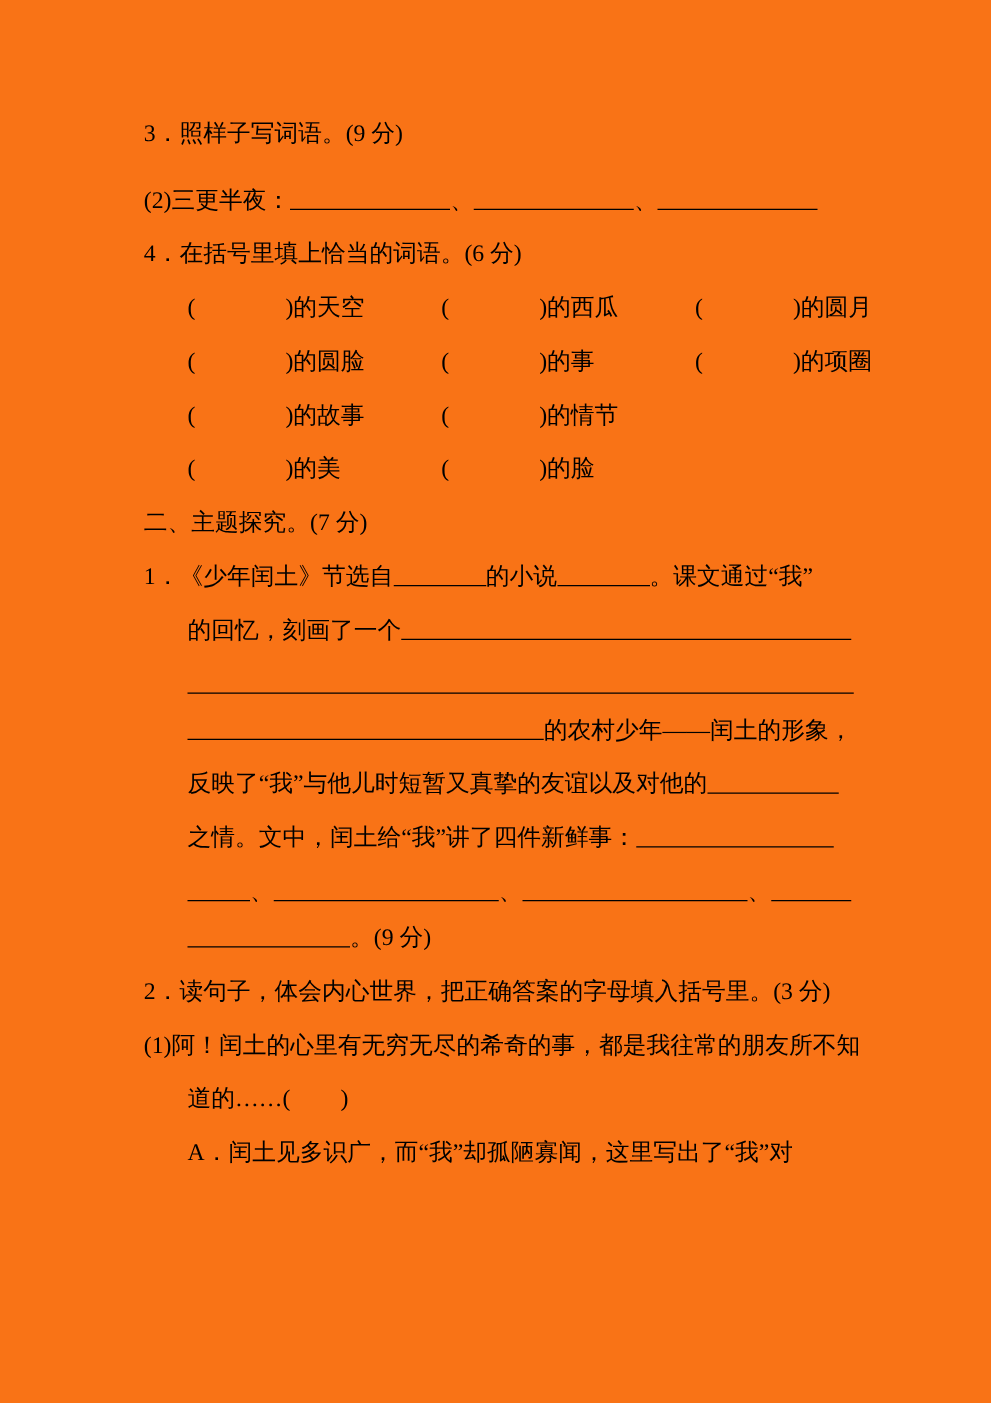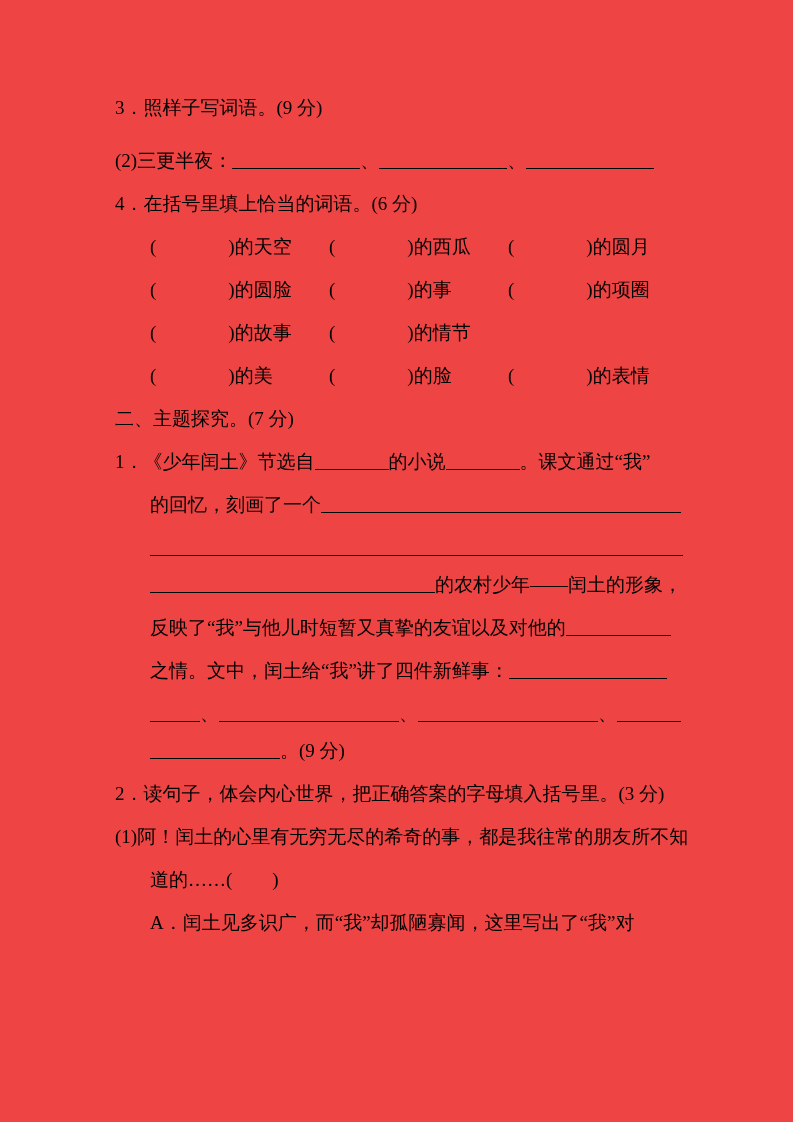--- a/index.html
+++ b/index.html
@@ -1,40 +1,40 @@
 <!DOCTYPE html>
 <html><head>
 <meta charset="utf-8">
 <style>
   * { margin: 0; padding: 0; box-sizing: border-box; }
   html, body { background: #ffffff; }
   .page {
     position: relative;
     width: 793px;
     height: 1122px;
-    background: #ef4444;
+    background: #f97316;
     color: #000000;
     font-family: "Liberation Serif", "DejaVu Serif", serif;
     font-size: 19px;
     padding: 86px 110px 0 115px;
     overflow: hidden;
   }
   .line { line-height: 43px; white-space: nowrap; }
   .mb10 { margin-bottom: 10px; }
   .mtneg { margin-top: -6px; }
   .indent { padding-left: 35px; }
   .blank {
     display: inline-block;
     border-bottom: 1px solid #000;
     height: 5px;
     vertical-align: -2px;
   }
   .pgap { display: inline-block; width: 72px; }
   .bgap { display: inline-block; width: 40px; }
-  .row { display: flex; }
+  .row { display: flex; gap: 24px; }
   .q4cell { width: 179px; flex: 0 0 auto; }
   .q4cell:last-child { width: auto; }
 </style>
 </head>
 <body>
 
 <div class="page">
 
   <section>
     <div class="line mb10">3．照样子写词语。(9 分)</div>
@@ -60,21 +60,20 @@
     </div>
 
     <div class="line row indent">
       <span class="q4cell"><span>(</span><span class="pgap"></span><span>)</span><span>的故事</span></span>
       <span class="q4cell"><span>(</span><span class="pgap"></span><span>)</span><span>的情节</span></span>
     </div>
 
     <div class="line row indent">
       <span class="q4cell"><span>(</span><span class="pgap"></span><span>)</span><span>的美</span></span>
       <span class="q4cell"><span>(</span><span class="pgap"></span><span>)</span><span>的脸</span></span>
-      <span class="q4cell"><span>(</span><span class="pgap"></span><span>)</span><span>的表情</span></span>
     </div>
   </section>
 
   <section>
     <div class="line">二、主题探究。(7 分)</div>
 
     <div class="line"><span>1．</span><span>《少年闰土》节选自</span><span class="blank" style="width:74px"></span><span>的小说</span><span class="blank" style="width:74px"></span><span>。课文通过“我”</span></div>
 
     <div class="line indent"><span>的回忆，刻画了一个</span><span class="blank" style="width:360px"></span></div>
 

